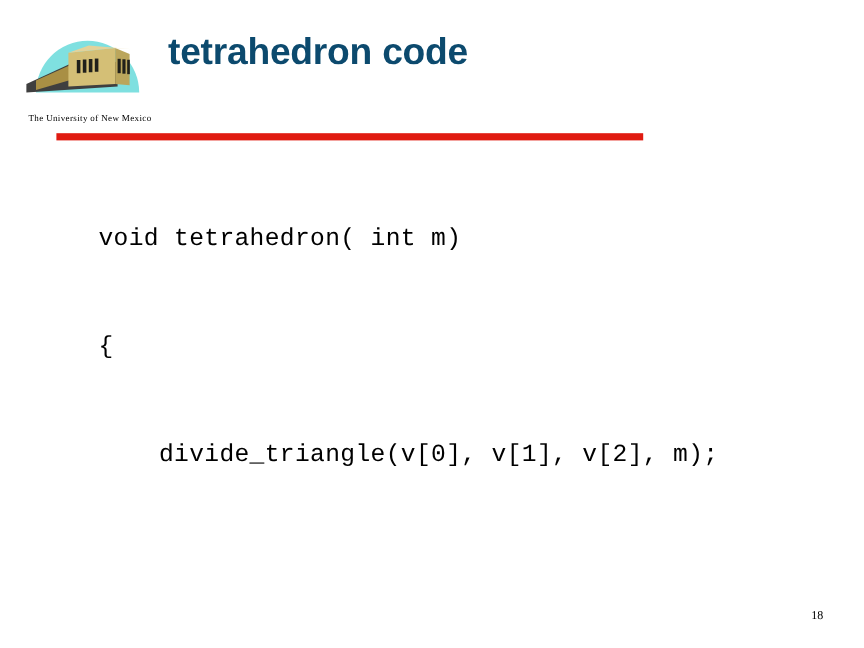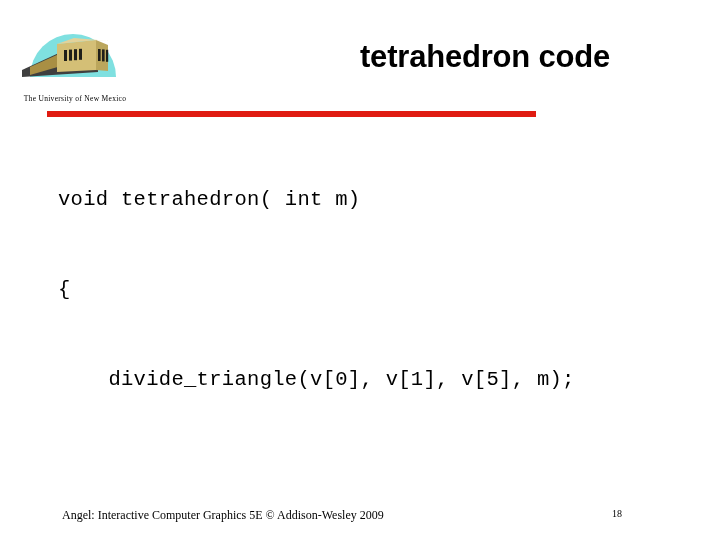--- a/index.html
+++ b/index.html
@@ -48,28 +48,28 @@
     font-size: 7.5px;
     letter-spacing: 0.3px;
     color: #000000;
     white-space: nowrap;
   }
 
   
   .title {
     position: absolute;
     left: 140px;
-    top: 38px;
+    top: 24px;
     width: 470px;
-    text-align: right;
+    text-align: left;
     font-family: "Liberation Sans", sans-serif;
     font-weight: bold;
     font-size: 31px;
     line-height: 38px;
-    color: #000000;
+    color: #0c4a6e;
     letter-spacing: -0.2px;
     white-space: nowrap;
   }
 
   
   .red-rule {
     position: absolute;
     left: 47px;
     top: 111px;
     width: 489px;
@@ -86,35 +86,36 @@
     font-family: "Liberation Mono", "DejaVu Sans Mono", monospace;
     font-size: 20.5px;
     line-height: 30px;
     color: #000000;
     white-space: pre;
     letter-spacing: 0.3px;
   }
   .code-line {
     white-space: pre;
     height: 30px;
+    margin-left: 24px;
   }
 
   
   .footer-credit {
     position: absolute;
     left: 62px;
     top: 508px;
     font-family: "Liberation Serif", serif;
     font-size: 12px;
     color: #000000;
     white-space: nowrap;
   }
   .footer-page {
     position: absolute;
-    left: 612px;
+    left: 676px;
     top: 508px;
     width: 30px;
     text-align: left;
     font-family: "Liberation Serif", serif;
     font-size: 10px;
     color: #000000;
   }
 </style>
 </head>
 <body>
@@ -148,26 +149,25 @@
     <div class="logo-caption">The University of New Mexico</div>
   </div>
 
   <div class="title">tetrahedron code</div>
 
   <div class="red-rule"></div>
 
   <div class="code-block">
     <div class="code-line">void tetrahedron( int m)</div>
     <div class="code-line">{</div>
-    <div class="code-line">    divide_triangle(v[0], v[1], v[5], m);</div>
+    <div class="code-line">    divide_triangle(v[0], v[1], v[2], m);</div>
     
     
     
     
     
     
     
   </div>
 
-  <div class="footer-credit">Angel: Interactive Computer Graphics 5E © Addison-Wesley 2009</div>
   <div class="footer-page">18</div>
 
 </div>
 
 </body></html>

